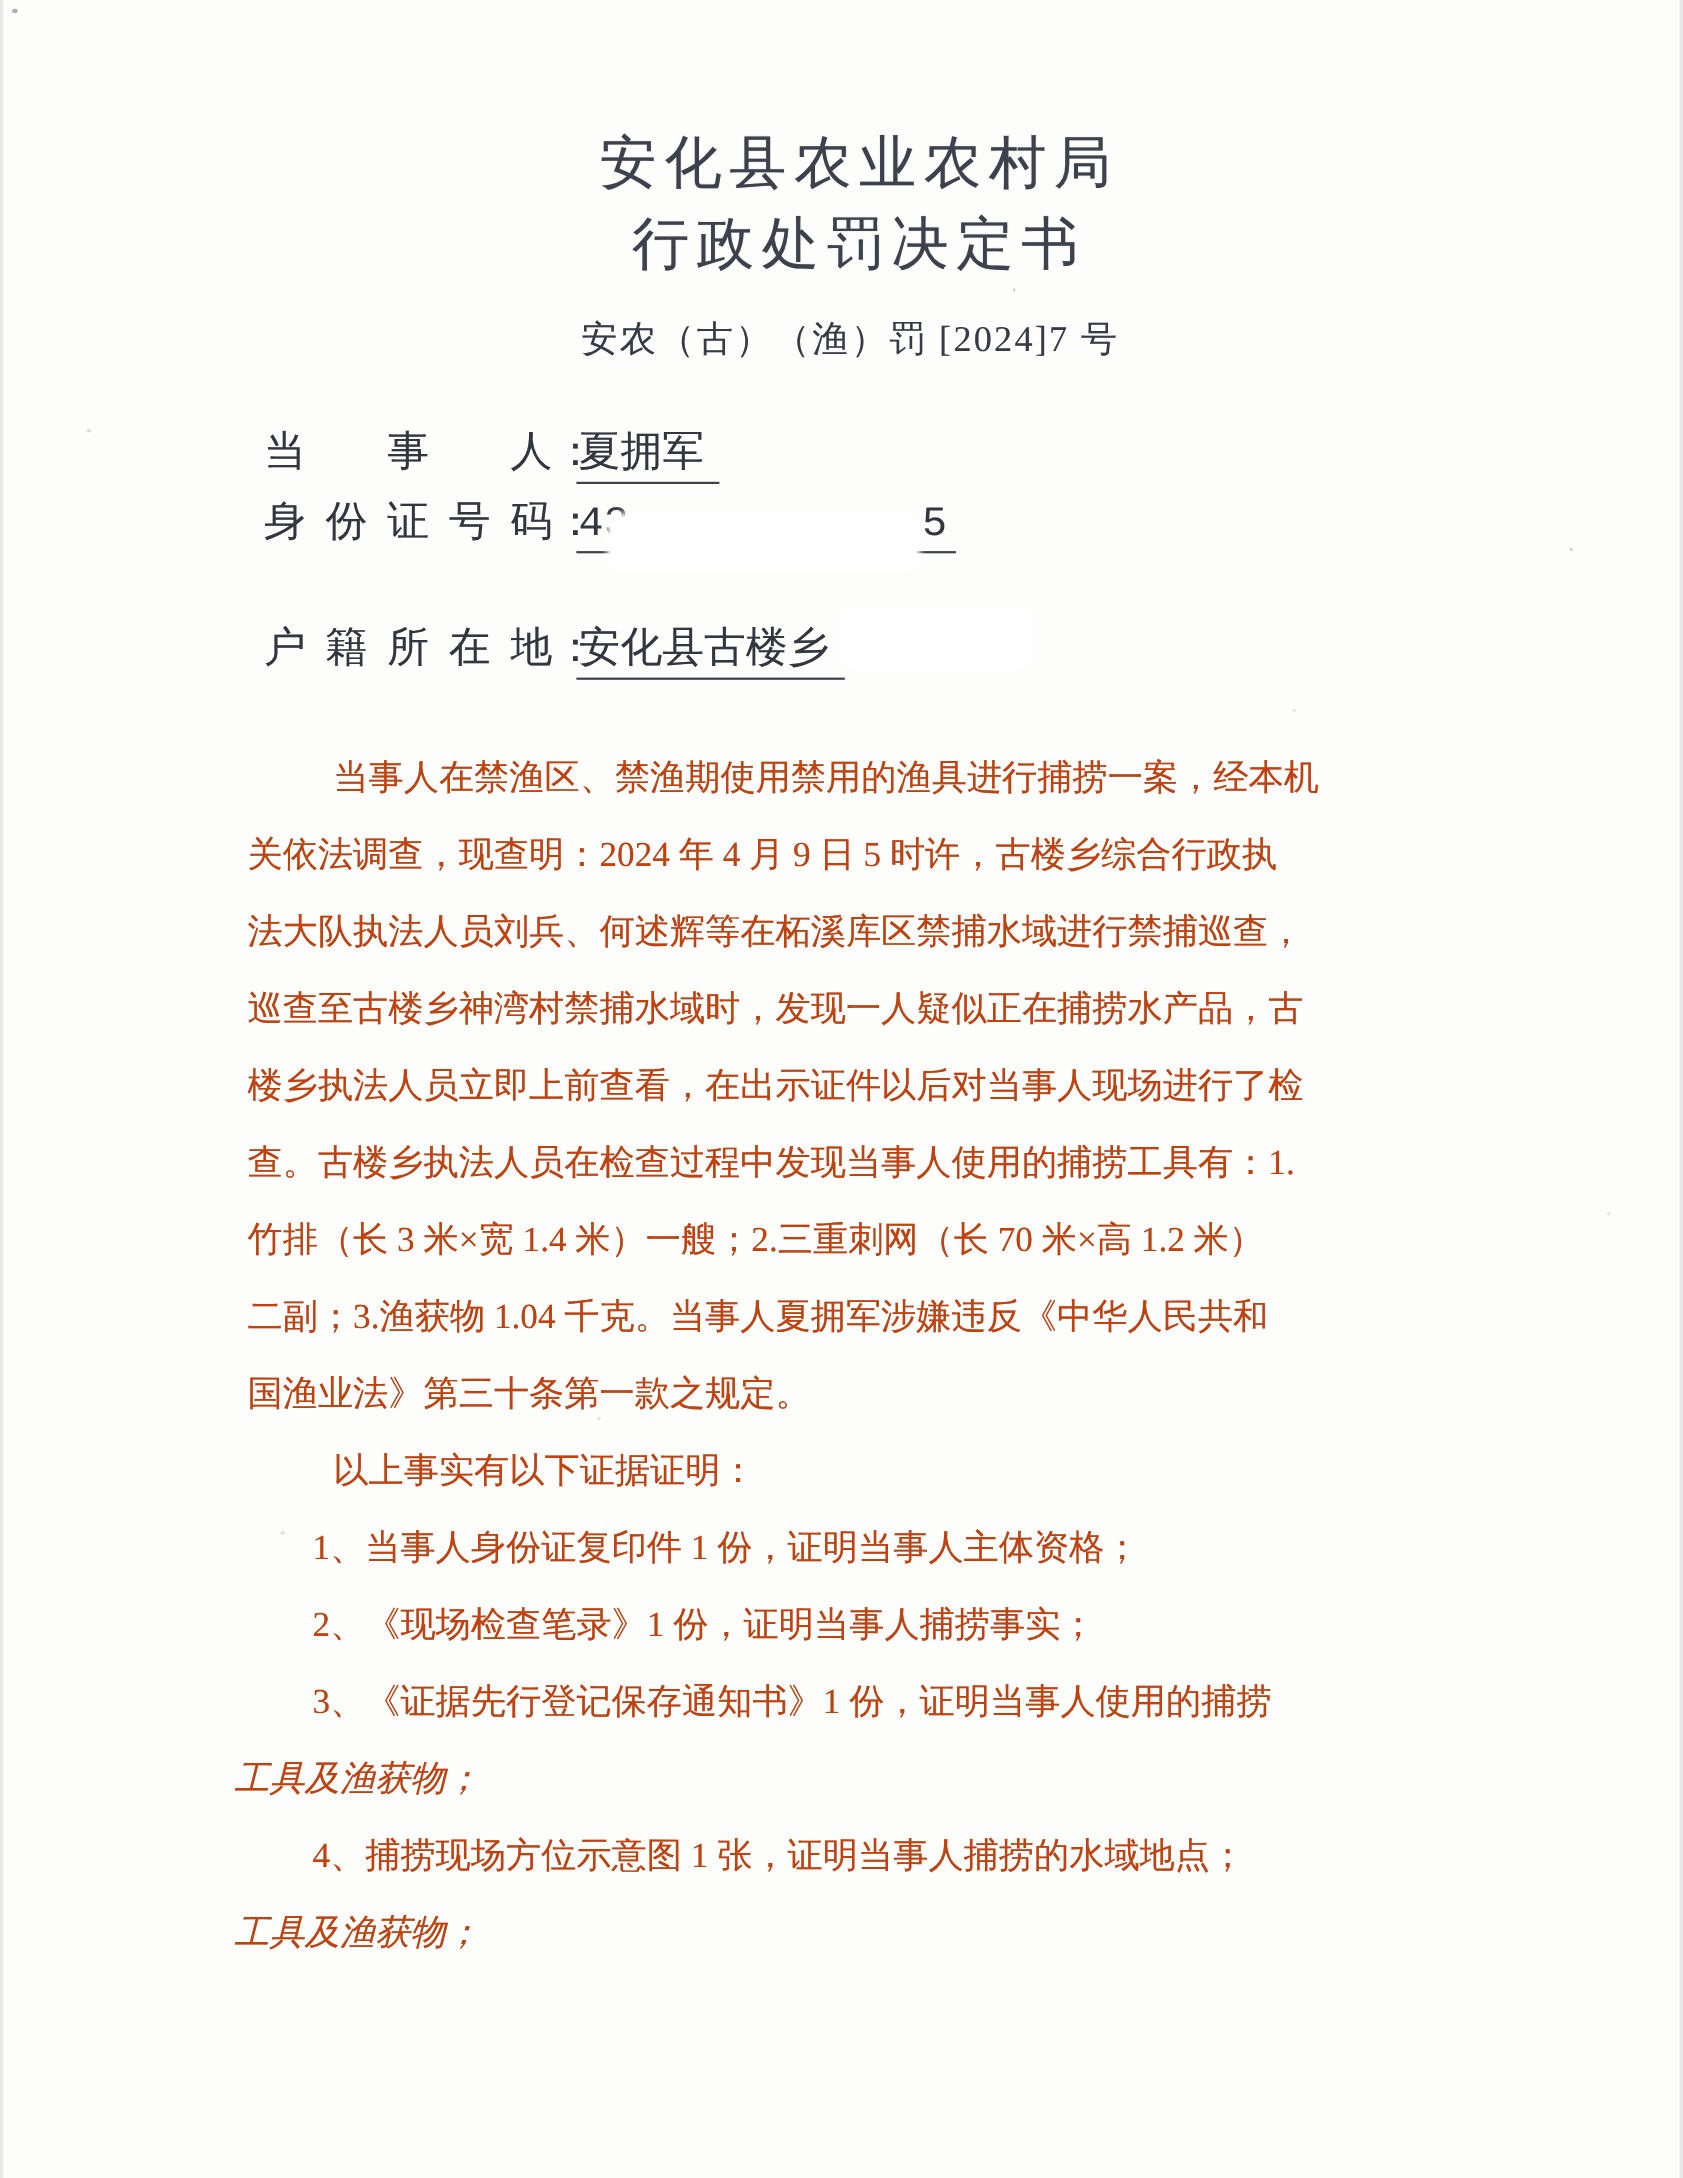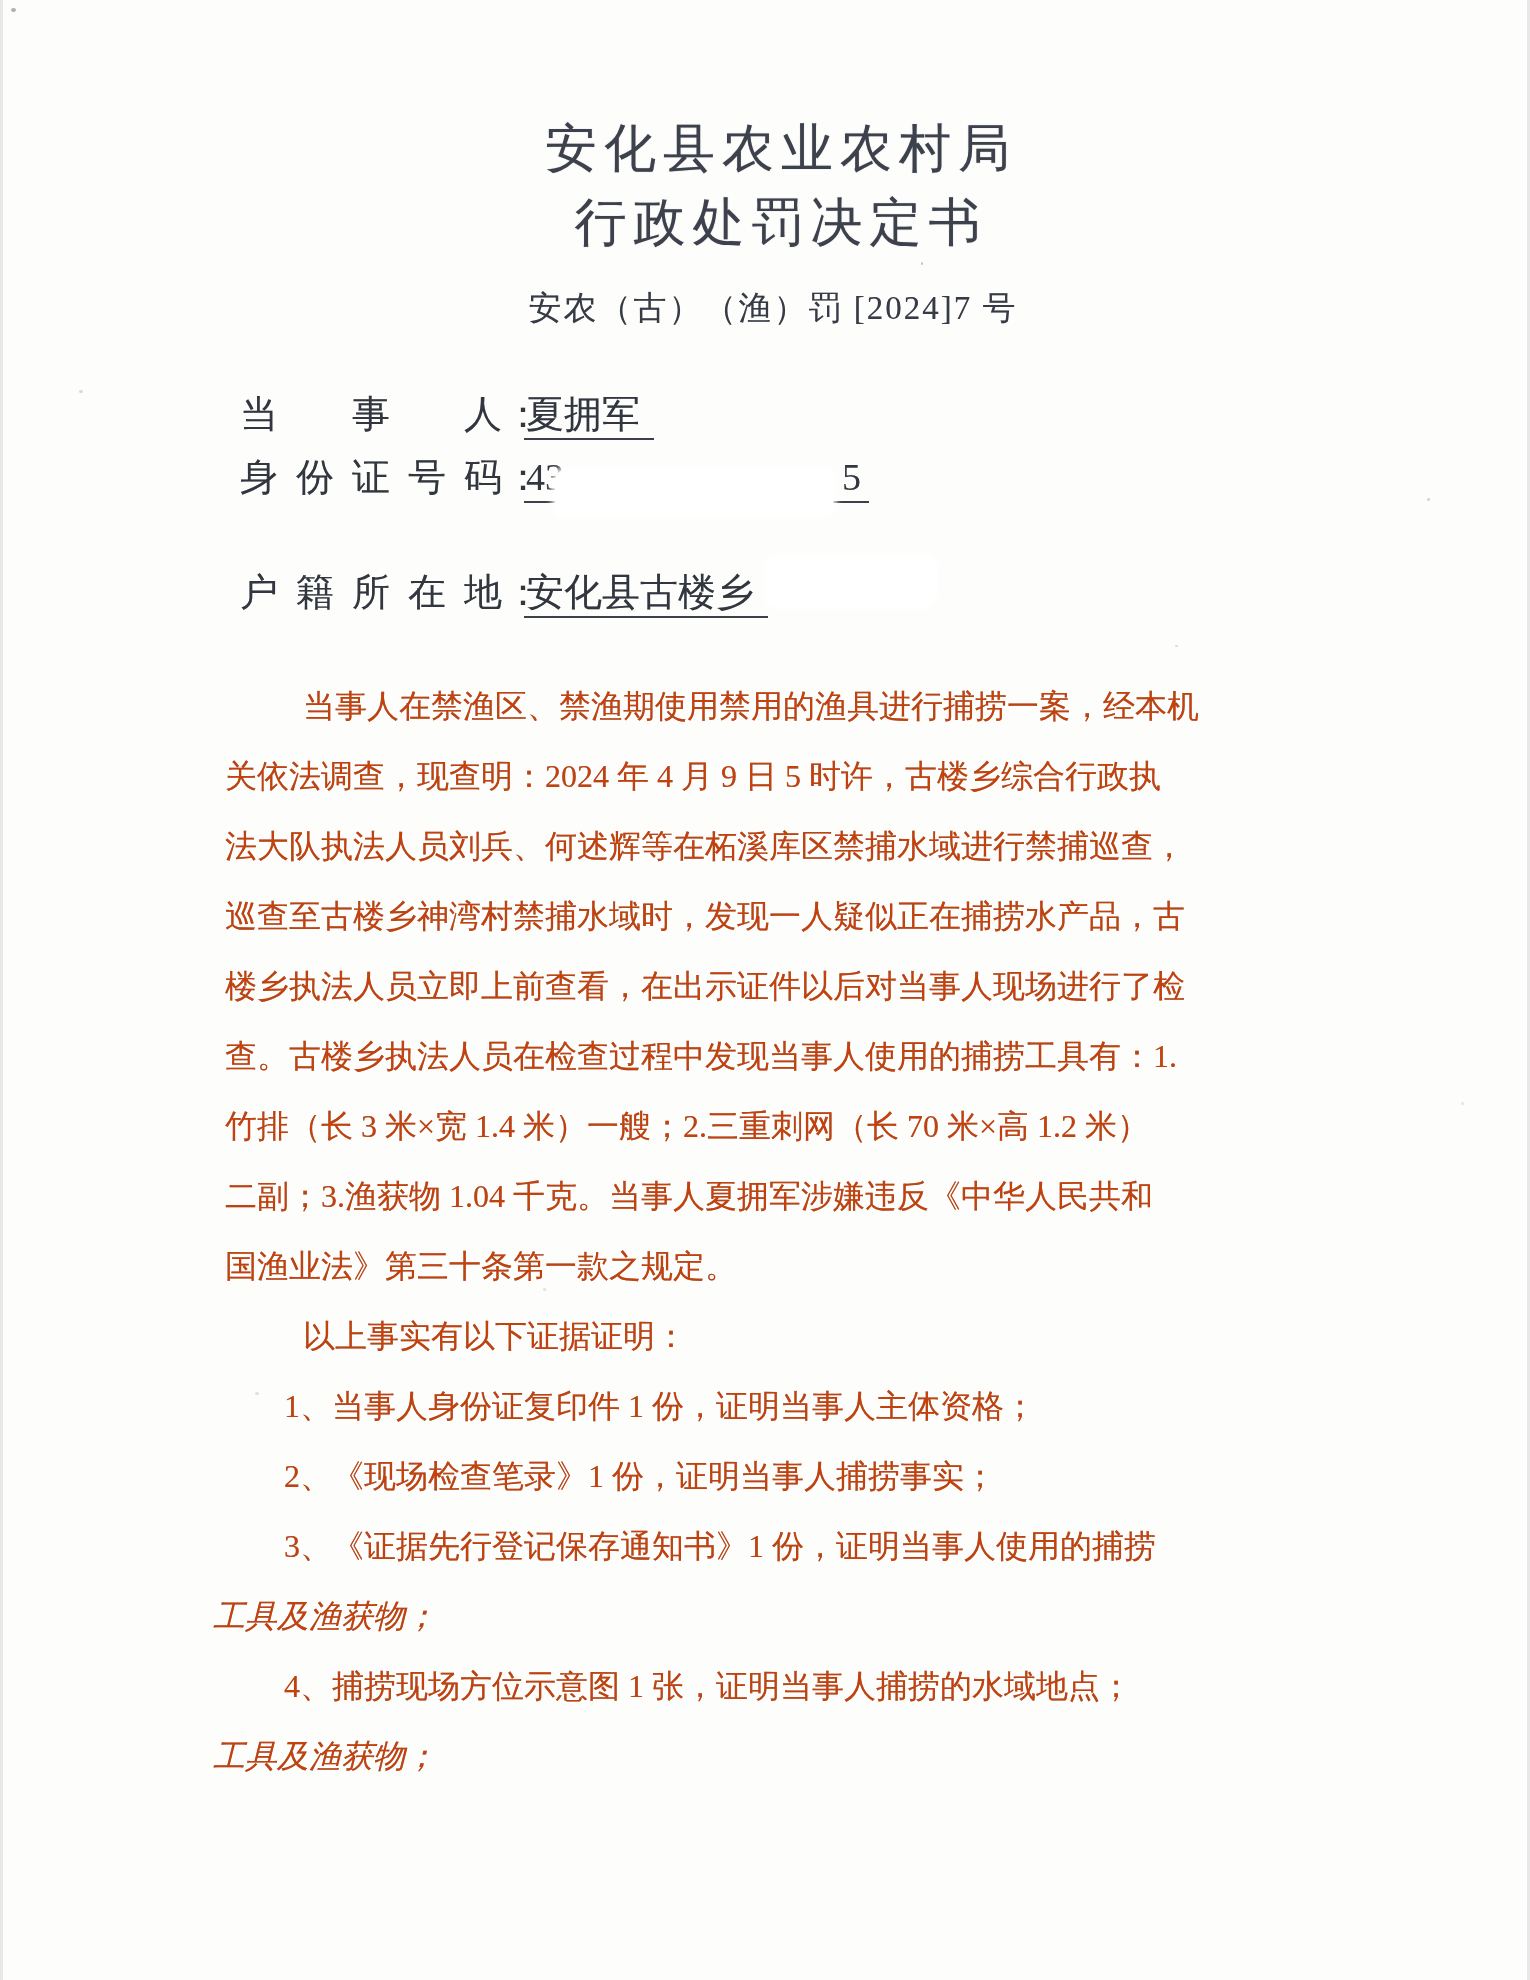--- a/index.html
+++ b/index.html
@@ -20,21 +20,21 @@
     text-shadow:0 0 1px rgba(62,68,84,.45);
     white-space:nowrap;
   }
   .doc-number{
     position:absolute;left:0;right:0;top:286px;text-align:center;transform:translateX(8px);
     font-size:33px;letter-spacing:2px;color:#363b45;
     text-shadow:0 0 .5px rgba(62,68,84,.4);
     white-space:nowrap;
   }
   
-  .party-row{position:absolute;left:237px;height:50px;display:flex;align-items:flex-start;font-size:38px;line-height:44px;color:#32363f;}
+  .party-row{position:absolute;left:237px;height:50px;display:flex;align-items:flex-start;font-size:38px;line-height:44px;color:#32363f;font-family:Liberation Mono, monospace;}
   .party-row.r1{top:392px;}
   .party-row.r2{top:455px;}
   .party-row.r3{top:570px;}
   .party-label{display:inline-block;width:262px;text-align:justify;text-align-last:justify;white-space:nowrap;text-shadow:0 0 .6px rgba(55,60,75,.4);}
   .party-colon{display:inline-block;width:14px;margin-left:2px;text-shadow:0 0 .6px rgba(55,60,75,.4);}
   .party-value{margin-left:6px;border-bottom:2px solid #3b4049;padding:0 14px 2px 2px;white-space:nowrap;text-shadow:0 0 .6px rgba(55,60,75,.4);}
   
   .id-value-wrap{margin-left:6px;display:flex;}
   .id-seg{border-bottom:2px solid #3b4049;padding-bottom:2px;white-space:nowrap;}
   .id-seg.a{width:110px;padding-left:2px;}

